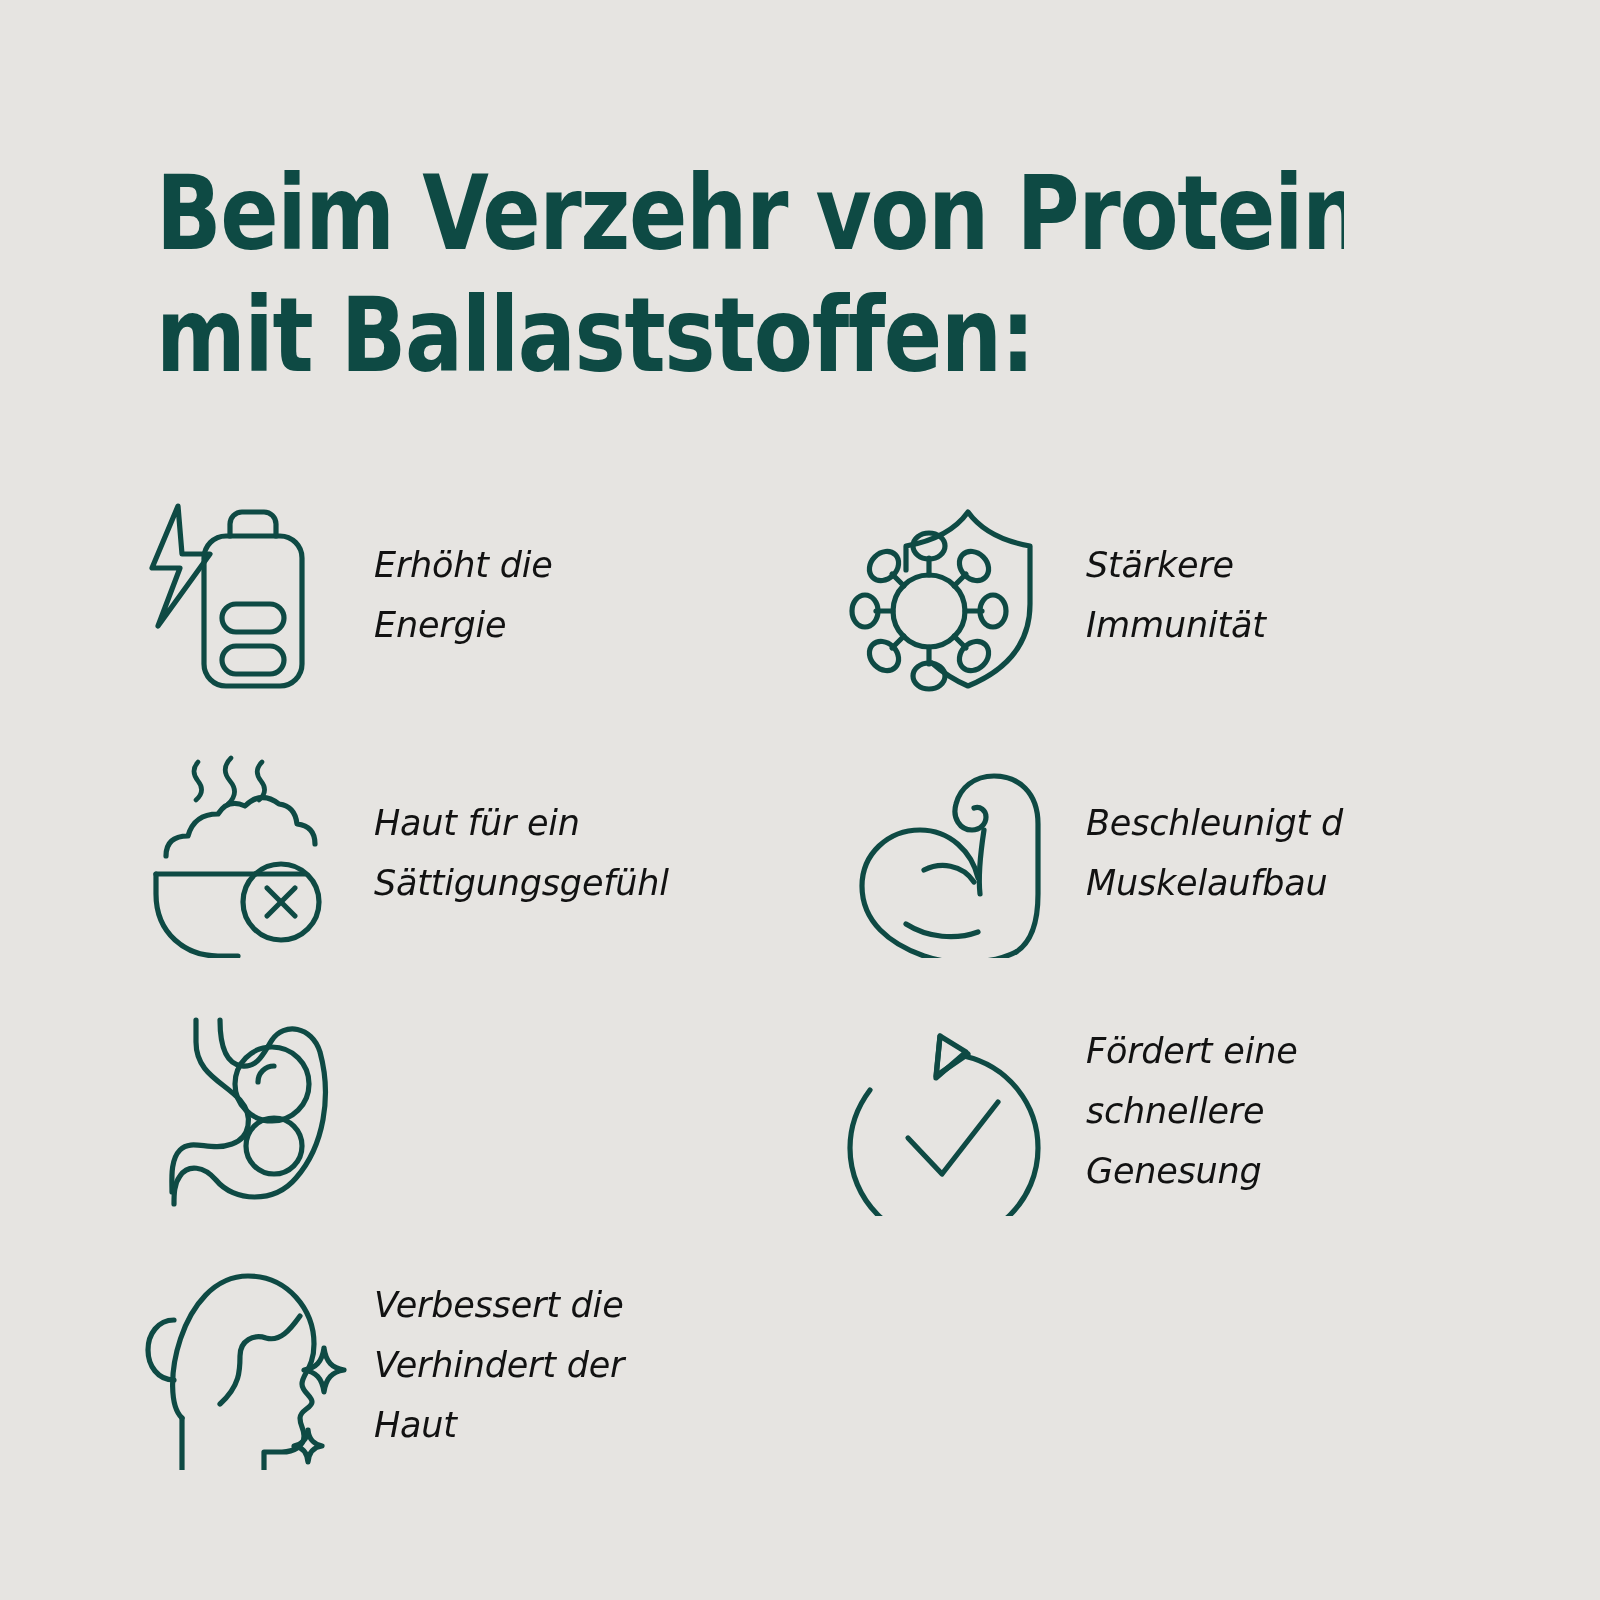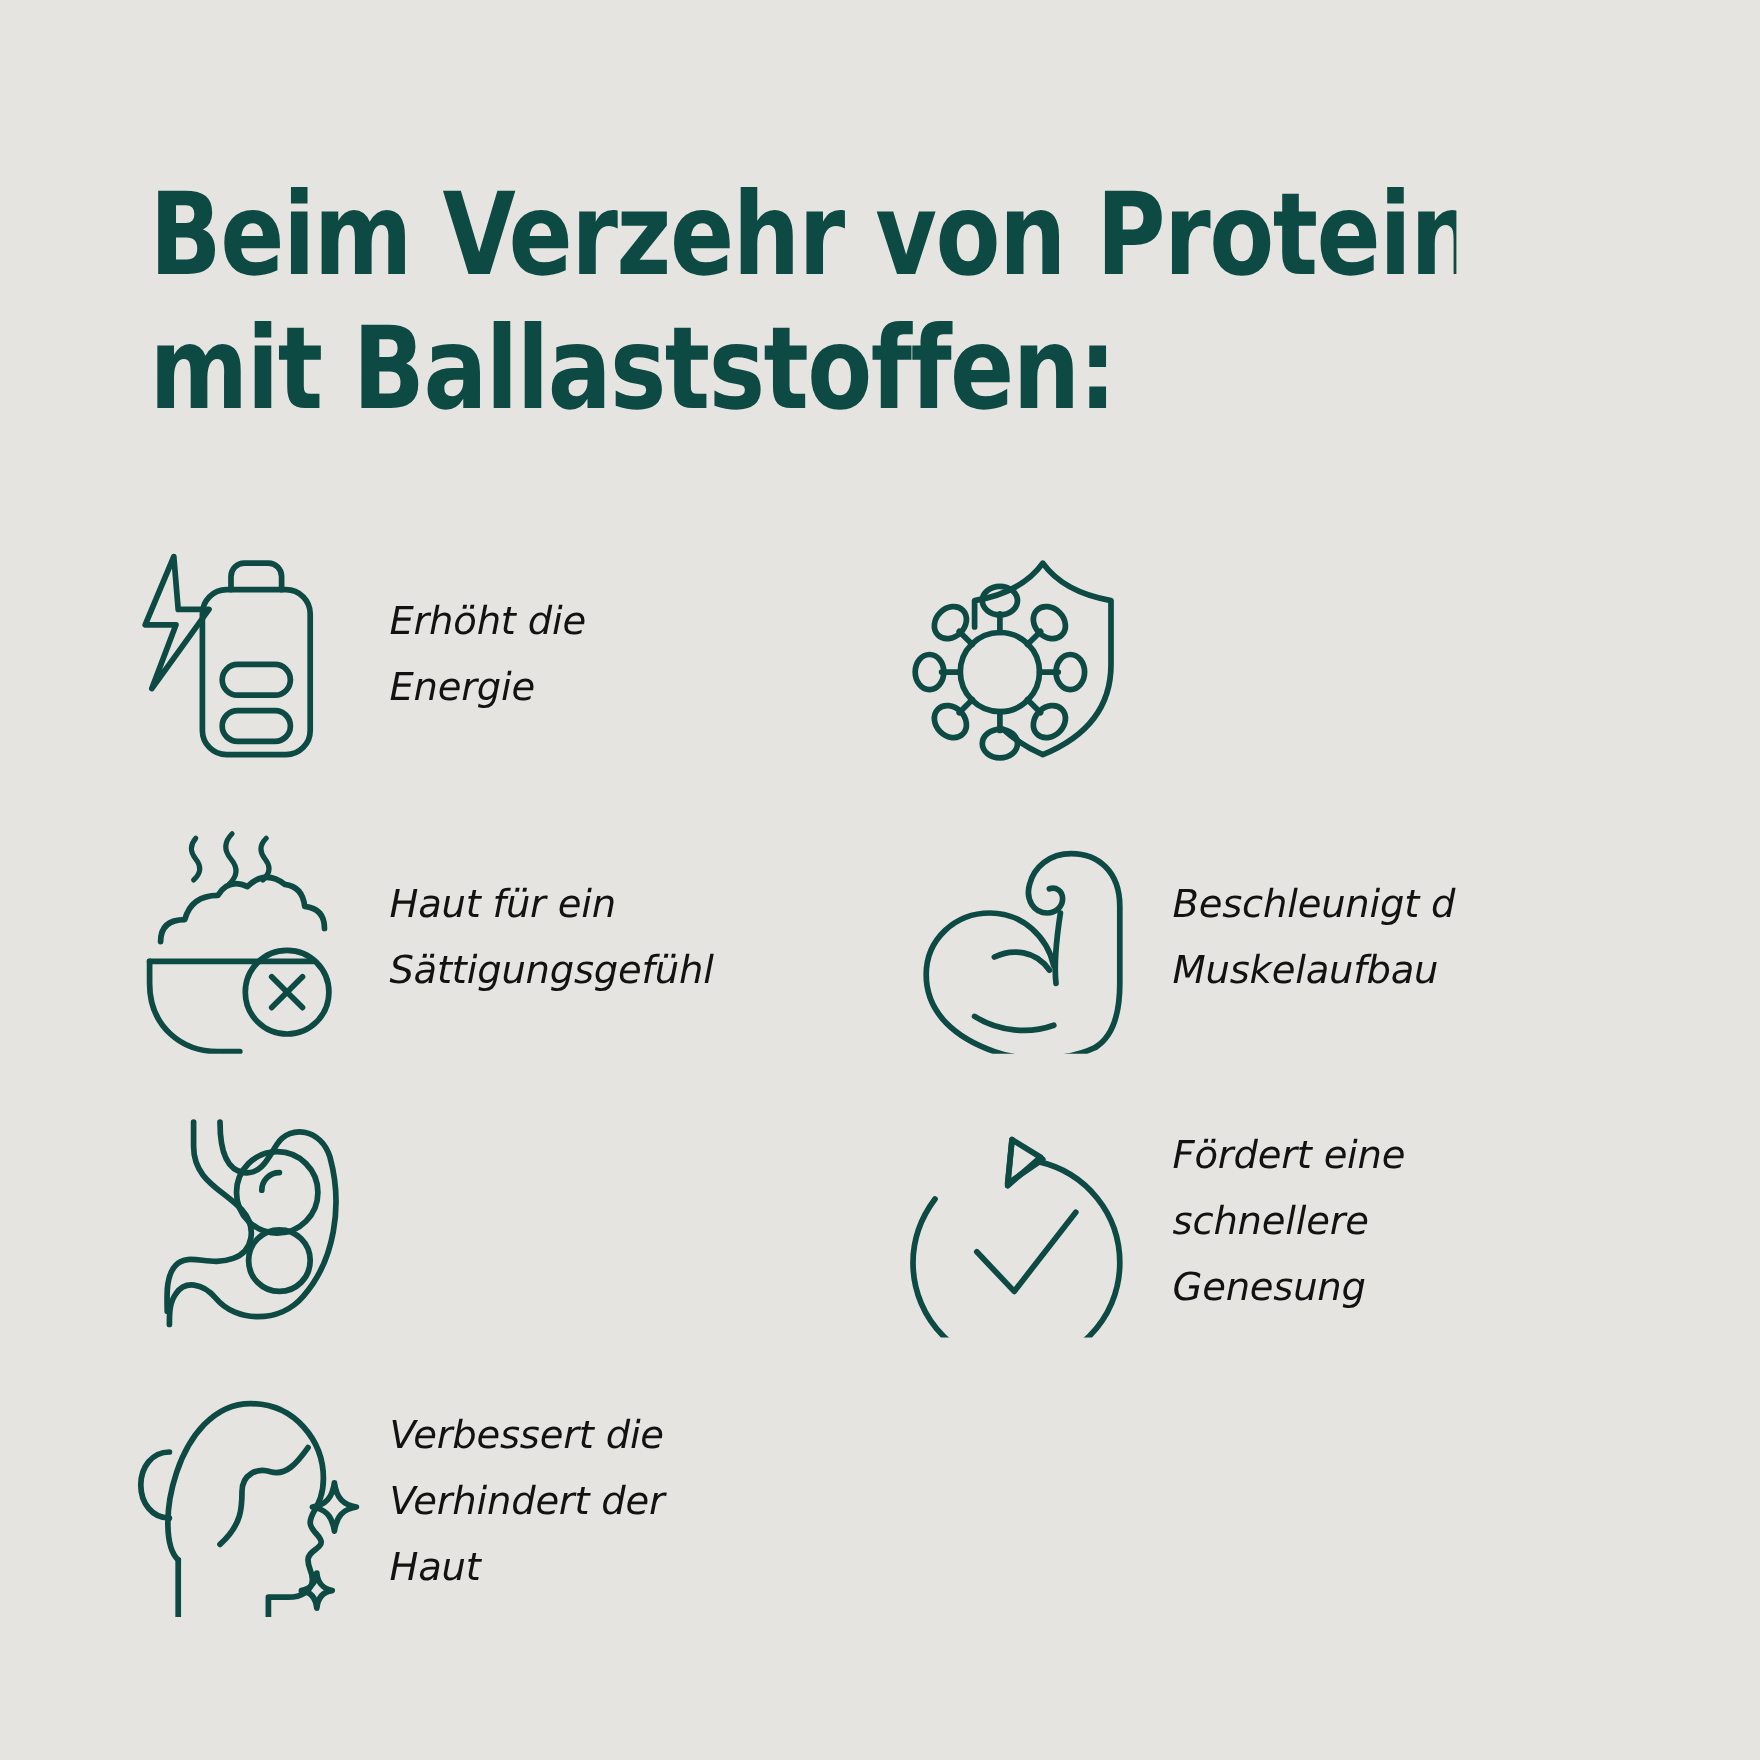--- a/index.html
+++ b/index.html
@@ -10,20 +10,21 @@
     background: #e6e4e1;
     font-family: "Liberation Sans", sans-serif;
   }
 
   .poster {
     position: relative;
     width: 1324px;
     height: 1600px;
     background: #e6e4e1;
     overflow: hidden;
+    margin-left: 20px;
   }
 
   
   .title-block {
     position: absolute;
     left: 136px;
     top: 152px;
     width: 1340px;
   }
   .title-line {
@@ -138,20 +139,22 @@
           <ellipse class="ln" cx="85" cy="56" rx="16" ry="13"></ellipse>
           <ellipse class="ln" cx="85" cy="186" rx="16" ry="13"></ellipse>
           <ellipse class="ln" cx="21" cy="121" rx="13" ry="16"></ellipse>
           <ellipse class="ln" cx="149" cy="121" rx="13" ry="16"></ellipse>
           <ellipse class="ln" cx="40" cy="76" rx="16" ry="13" transform="rotate(-45 40 76)"></ellipse>
           <ellipse class="ln" cx="130" cy="76" rx="16" ry="13" transform="rotate(45 130 76)"></ellipse>
           <ellipse class="ln" cx="40" cy="166" rx="16" ry="13" transform="rotate(45 40 166)"></ellipse>
           <ellipse class="ln" cx="130" cy="166" rx="16" ry="13" transform="rotate(-45 130 166)"></ellipse>
         </svg>
       </span>
+      <span class="label">Stärkere
+Immunität</span>
     </div>
 
     <div class="item">
       <span class="icon-wrap">
         <svg viewBox="0 0 216 210" aria-hidden="true">
           <path class="ln-thin" d="M64 52 q10 -9 2 -19 q-8 -10 0 -19"></path>
           <path class="ln-thin" d="M96 56 q12 -11 2 -23 q-10 -12 1 -23"></path>
           <path class="ln-thin" d="M127 52 q10 -9 2 -19 q-8 -10 1 -19"></path>
           <path class="ln" d="M34 108 q0 -20 22 -20 q6 -22 30 -22 q10 -16 27 -8 q16 -16 34 -2 q16 2 18 20 q18 2 18 20"></path>
           <line class="ln" x1="24" y1="126" x2="172" y2="126"></line>

